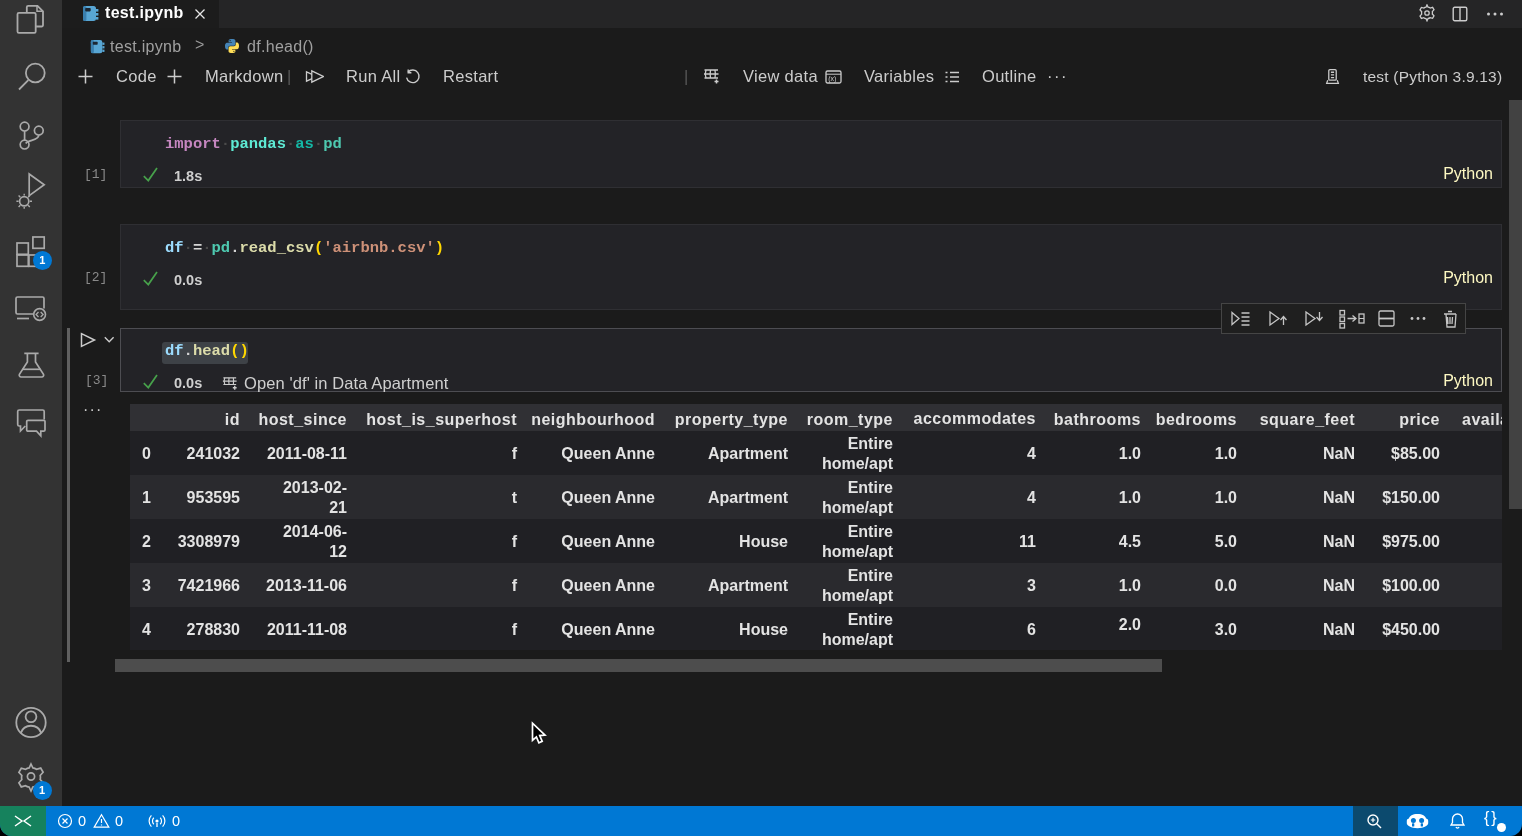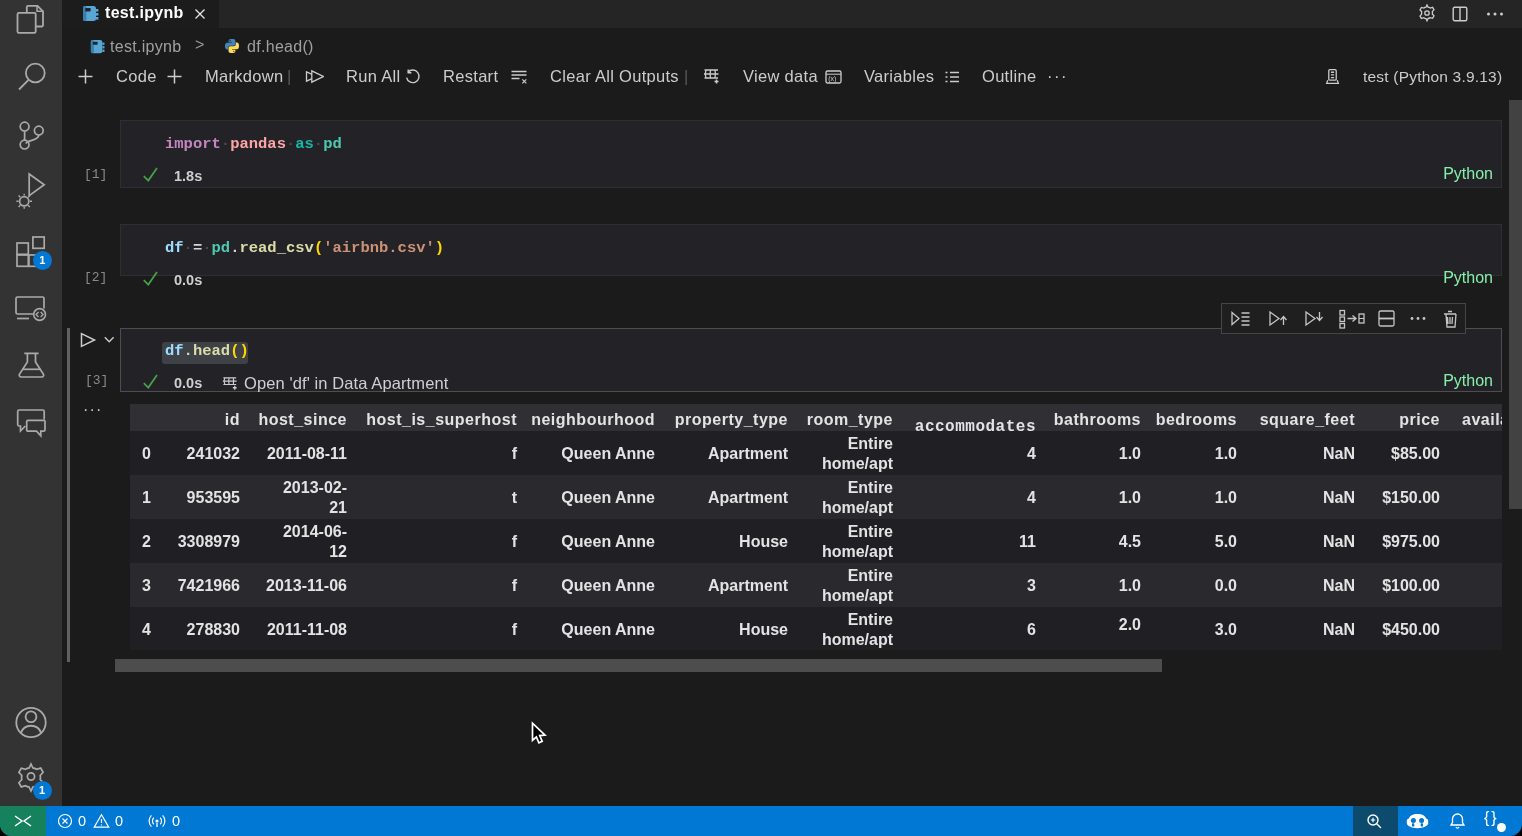--- a/index.html
+++ b/index.html
@@ -19,21 +19,21 @@
   
   #crumbs{left:62px;top:28px;width:1460px;height:30px;background:#1b1b1b;color:#a0a0a0;font-size:16px;letter-spacing:0.3px;}
   
   #ntool{left:62px;top:58px;width:1460px;height:37px;background:#1b1b1b;color:#cccccc;font-size:16.5px;letter-spacing:0.3px;}
   .titem{position:absolute;top:0;height:37px;display:flex;align-items:center;gap:22px;color:#cccccc;}
   
   .cell{position:absolute;left:120px;width:1382px;background:#232327;border:1px solid #2f2f33;box-sizing:border-box;}
   .code{position:absolute;left:44px;font-family:"Liberation Mono",monospace;font-size:15.5px;font-weight:700;white-space:pre;}
   .execrow{position:absolute;left:0px;width:100%;height:16px;font-size:14.5px;font-weight:700;color:#cfcfcf;}
   .execount{position:absolute;font-family:"Liberation Mono",monospace;font-size:13px;color:#8a8a8a;}
-  .pylabel{position:absolute;right:8px;font-size:16px;color:#86efac;font-weight:400;}
+  .pylabel{position:absolute;right:8px;font-size:16px;color:#fef9c3;font-weight:400;}
   .wsdot{color:#4b4b4b;}
   
   #tbl{left:130px;top:404px;width:1372px;}
   .trow{position:absolute;left:0;width:1372px;height:44px;}
   .hdr{background:#303034;font-weight:700;color:#f2f2f2;}
   .hdr .tcell{letter-spacing:0.5px;}
   .tcell{position:absolute;text-align:right;font-size:16px;font-weight:700;color:#e3e3e3;line-height:19.5px;}
   
   #sbar{left:0;top:806px;width:1522px;height:30px;background:#0078d4;color:#fff;font-size:14.5px;}
   svg{display:block;}
@@ -176,27 +176,20 @@
       </svg>
       <span>Run All</span>
     </div>
     <div class="titem" style="left:343px">
       <svg width="16" height="16" viewBox="0 0 16 16" fill="none" stroke="#cccccc" stroke-width="1.4">
         <path d="M3 3.2 a6.3 6.3 0 1 1 -1.4 5.5"></path>
             <path d="M3.2 0.5 v3.2 h3.2" fill="none"></path>
       </svg>
       <span>Restart</span>
     </div>
-    <div class="titem" style="left:448px">
-      <svg width="18" height="17" viewBox="0 0 18 17" fill="none" stroke="#cccccc" stroke-width="1.4">
-        <path d="M1.5 3.5 h15 M1.5 7 h15 M1.5 10.5 h8"></path>
-            <path d="M12.3 11.3 l4 4 M16.3 11.3 l-4 4" stroke-width="1.2"></path>
-      </svg>
-      <span>Clear All Outputs</span>
-    </div>
     <div class="titem" style="left:622px;color:#585858">|</div>
     <div class="titem" style="left:640px">
       <svg width="19" height="17" viewBox="0 0 19 17" fill="none" stroke="#cccccc" stroke-width="1.3">
         <path d="M2.5 2 L16 2 M2 6 h14.5 M2.5 10 h13.5"></path>
         <path d="M4 2 q-1.5 4 0 8 M8.5 2 q-0.7 4 0 8 M13 2 q0.7 4 0 8"></path>
         <path d="M14.5 11.5 v4 M12.5 13.5 h4" stroke-width="1.5"></path>
       </svg>
       <span>View data</span>
     </div>
     <div class="titem" style="left:763px">
@@ -219,32 +212,32 @@
         <rect x="4.5" y="1.5" width="7" height="10" rx="1"></rect>
         <path d="M6.5 4 h3 M6.5 6.5 h3 M6.5 9 h3"></path>
         <path d="M3.5 11.5 l-1 3 h11 l-1 -3"></path>
       </svg>
       <span>test (Python 3.9.13)</span>
     </div>
   </div>
   <div class="abs" id="nb" style="left:0;top:0;width:1522px;height:806px;pointer-events:none;">
 
     <div class="cell" style="top:120px;height:68px;">
-      <div class="code" style="top:14px;"><span style="color:#C586C0">import</span><span class="wsdot">·</span><span style="color:#fca5a5">pandas</span><span class="wsdot">·</span><span style="color:#14b8a6">as</span><span class="wsdot">·</span><span style="color:#4EC9B0">pd</span></div>
+      <div class="code" style="top:14px;"><span style="color:#C586C0">import</span><span class="wsdot">·</span><span style="color:#5eead4">pandas</span><span class="wsdot">·</span><span style="color:#14b8a6">as</span><span class="wsdot">·</span><span style="color:#4EC9B0">pd</span></div>
       <div class="execrow" style="top:46px;">
         <svg style="position:absolute;left:21px;top:0px" width="16" height="16" viewBox="0 0 16 16" fill="none" stroke="#47a14b" stroke-width="1.7">
               <path d="M1.8 9.2 L6.3 13.6 L15 1"></path>
             </svg>
         <span style="position:absolute;left:53px;top:1px;">1.8s</span>
         <span class="pylabel" style="top:-2px;">Python</span>
       </div>
     </div>
     <div class="execount" style="left:84px;top:167px;">[1]</div>
 
-    <div class="cell" style="top:224px;height:52px;">
+    <div class="cell" style="top:224px;height:86px;">
       <div class="code" style="top:14px;"><span style="color:#9CDCFE">df</span><span class="wsdot">·</span><span style="color:#d4d4d4">=</span><span class="wsdot">·</span><span style="color:#4EC9B0">pd</span><span style="color:#d4d4d4">.</span><span style="color:#DCDCAA">read_csv</span><span style="color:#ffd700">(</span><span style="color:#CE9178">'airbnb.csv'</span><span style="color:#ffd700">)</span></div>
       <div class="execrow" style="top:46px;">
         <svg style="position:absolute;left:21px;top:0px" width="16" height="16" viewBox="0 0 16 16" fill="none" stroke="#47a14b" stroke-width="1.7">
               <path d="M1.8 9.2 L6.3 13.6 L15 1"></path>
             </svg>
         <span style="position:absolute;left:53px;top:1px;">0.0s</span>
         <span class="pylabel" style="top:-2px;">Python</span>
       </div>
     </div>
     <div class="execount" style="left:84px;top:270px;">[2]</div>
@@ -308,21 +301,21 @@
     <div class="abs" style="left:83px;top:401px;color:#cccccc;font-size:16px;letter-spacing:1.2px;">···</div>
 
     <div class="abs" id="tbl" style="overflow:hidden;height:246px;">
       <div class="trow hdr" style="top:0;height:27px;">
       <span class="tcell" style="right:1262px;top:6px;font-weight:700;">id</span>
       <span class="tcell" style="right:1155px;top:6px;font-weight:700;">host_since</span>
       <span class="tcell" style="right:985px;top:6px;font-weight:700;">host_is_superhost</span>
       <span class="tcell" style="right:847px;top:6px;font-weight:700;">neighbourhood</span>
       <span class="tcell" style="right:714px;top:6px;font-weight:700;">property_type</span>
       <span class="tcell" style="right:609px;top:6px;font-weight:700;margin-left:40px;">room_type</span>
-      <span class="tcell" style="right:466px;top:14px;font-weight:700;font-family:Liberation Mono, monospace;">accommodates</span>
+      <span class="tcell" style="right:466px;top:5px;font-weight:700;">accommodates</span>
       <span class="tcell" style="right:361px;top:6px;font-weight:700;">bathrooms</span>
       <span class="tcell" style="right:265px;top:6px;font-weight:700;">bedrooms</span>
       <span class="tcell" style="right:147px;top:6px;font-weight:700;">square_feet</span>
       <span class="tcell" style="right:62px;top:6px;font-weight:700;">price</span>
       <span class="tcell" style="left:1332px;top:6px;font-weight:700;text-align:left;">availab</span>
       </div>
       <div class="trow" style="top:27px;height:44px;background:#202024;">
       <span class="tcell" style="right:1351px;top:12.5px;">0</span>
       <span class="tcell" style="right:1262px;top:12.5px;">241032</span>
       <span class="tcell" style="right:1155px;top:12.5px;">2011-08-11</span>

